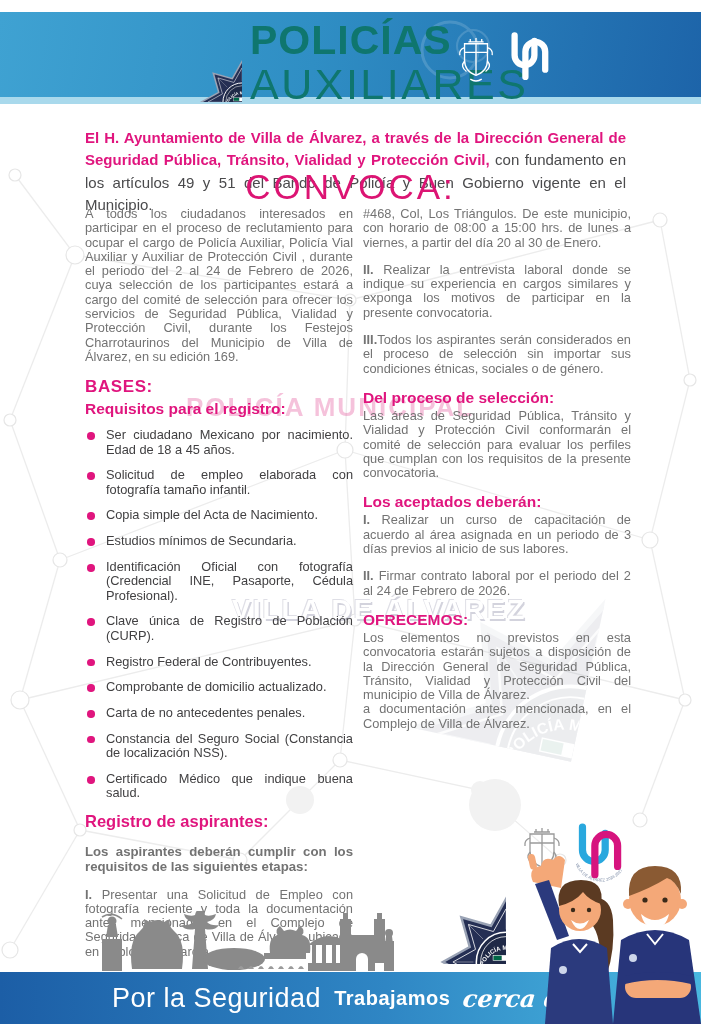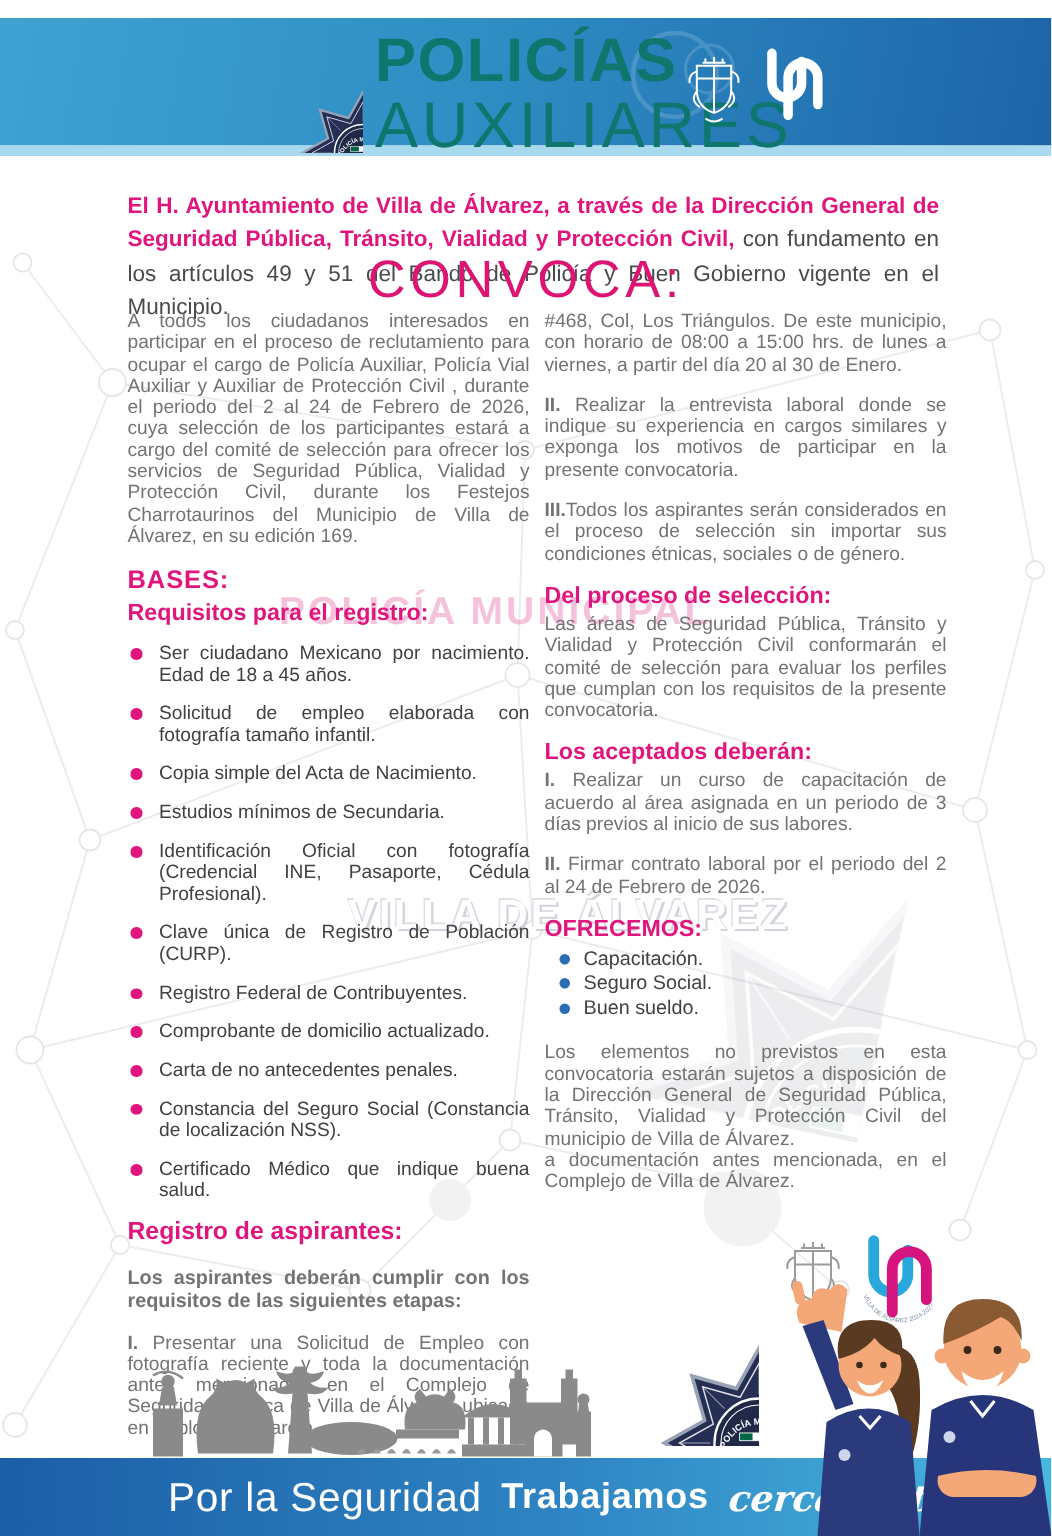--- a/index.html
+++ b/index.html
@@ -54,21 +54,21 @@
   .silhouette{position:absolute;left:88px;top:911px;width:306px;height:62px;z-index:3;}
   .badge-lg{position:absolute;left:372px;top:826px;width:134px;height:138px;z-index:4;}
   .coat-grey{position:absolute;left:520px;top:824px;width:44px;height:54px;z-index:3;}
   .un-color{position:absolute;left:568px;top:818px;width:62px;height:70px;z-index:3;}
   .characters{position:absolute;left:505px;top:848px;width:196px;height:176px;z-index:6;}
   
   .footer{position:absolute;left:0;top:972px;width:701px;height:52px;z-index:5;
     background:linear-gradient(90deg,#1c5ea6 0%,#2f86c4 55%,#49b8e0 100%);
     display:flex;align-items:center;padding-left:112px;box-sizing:border-box;gap:13px;}
   .f1{color:#fff;font-size:27px;font-weight:500;letter-spacing:.5px;}
-  .f2{color:#fff;font-size:24px;font-weight:800;letter-spacing:.5px;}
+  .f2{color:#fff;font-size:20px;font-weight:800;letter-spacing:.5px;}
   .f3{color:#fff;font-size:24px;font-weight:bold;font-style:italic;
       font-family:"DejaVu Serif",serif;transform:skewX(-6deg);}
 </style>
 </head>
 <body>
 
 <div class="page">
 
   <svg width="0" height="0" style="position:absolute" aria-hidden="true">
     <defs>
@@ -203,25 +203,20 @@
     <div class="col">
       <p>#468, Col, Los Triángulos. De este municipio, con horario de 08:00 a 15:00 hrs. de lunes a viernes, a partir del día 20 al 30 de Enero.</p>
       <p><strong>II.</strong> <span>Realizar la entrevista laboral donde se indique su experiencia en cargos similares y exponga los motivos de participar en la presente convocatoria.</span></p>
       <p><strong>III.</strong><span>Todos los aspirantes serán considerados en el proceso de selección sin importar sus condiciones étnicas, sociales o de género.</span></p>
       <div class="h-mag h-sec">Del proceso de selección:</div>
       <p>Las áreas de Seguridad Pública, Tránsito y Vialidad y Protección Civil conformarán el comité de selección para evaluar los perfiles que cumplan con los requisitos de la presente convocatoria.</p>
       <div class="h-mag h-sec">Los aceptados deberán:</div>
       <p><strong>I.</strong> <span>Realizar un curso de capacitación de acuerdo al área asignada en un periodo de 3 días previos al inicio de sus labores.</span></p>
       <p><strong>II.</strong> <span>Firmar contrato laboral por el periodo del 2 al 24 de Febrero de 2026.</span></p>
       <div class="h-mag h-sec">OFRECEMOS:</div>
-      <ul class="offer-list">
-          <li class="offer-item">Capacitación.</li>
-          <li class="offer-item">Seguro Social.</li>
-          <li class="offer-item">Buen sueldo.</li>
-        </ul>
       <p style="margin-bottom:0">Los elementos no previstos en esta convocatoria estarán sujetos a disposición de la Dirección General de Seguridad Pública, Tránsito, Vialidad y Protección Civil del municipio de Villa de Álvarez.</p>
       <p>a documentación antes mencionada, en el Complejo de Villa de Álvarez.</p>
     </div>
   </div>
 
   <svg class="silhouette" viewBox="0 0 306 62">
     <g fill="#8a8a8a">
       <rect x="14" y="28" width="20" height="32"></rect>
       <circle cx="24" cy="10" r="4.5"></circle>
       <path d="M20,14 q4,-2 8,0 l2,12 h-12 z"></path>

